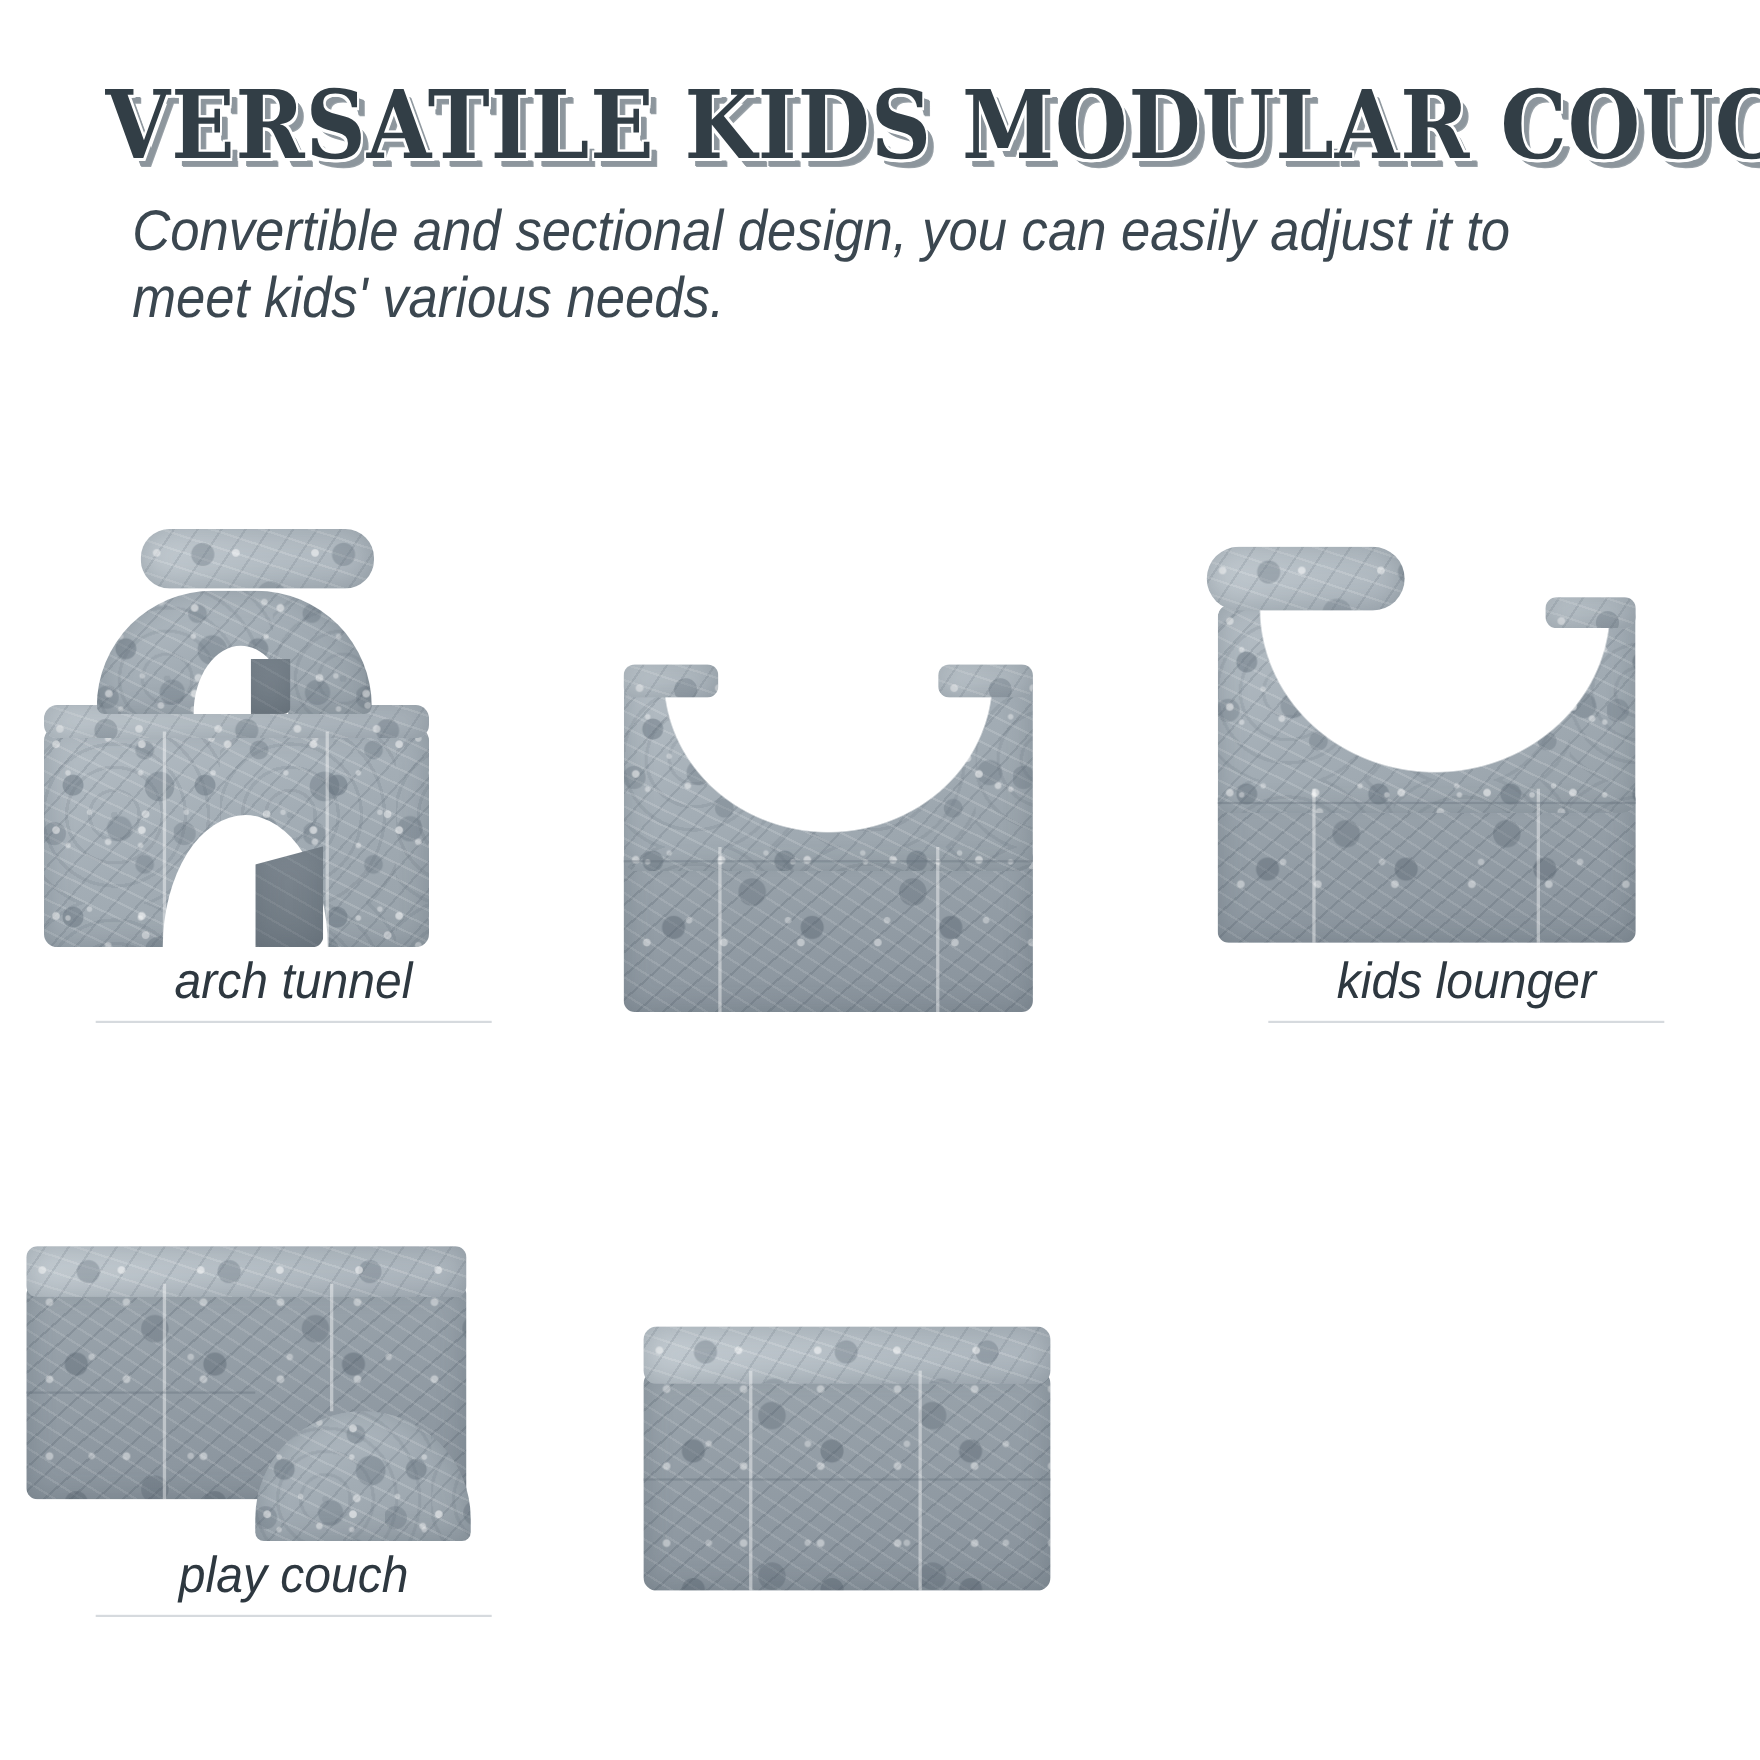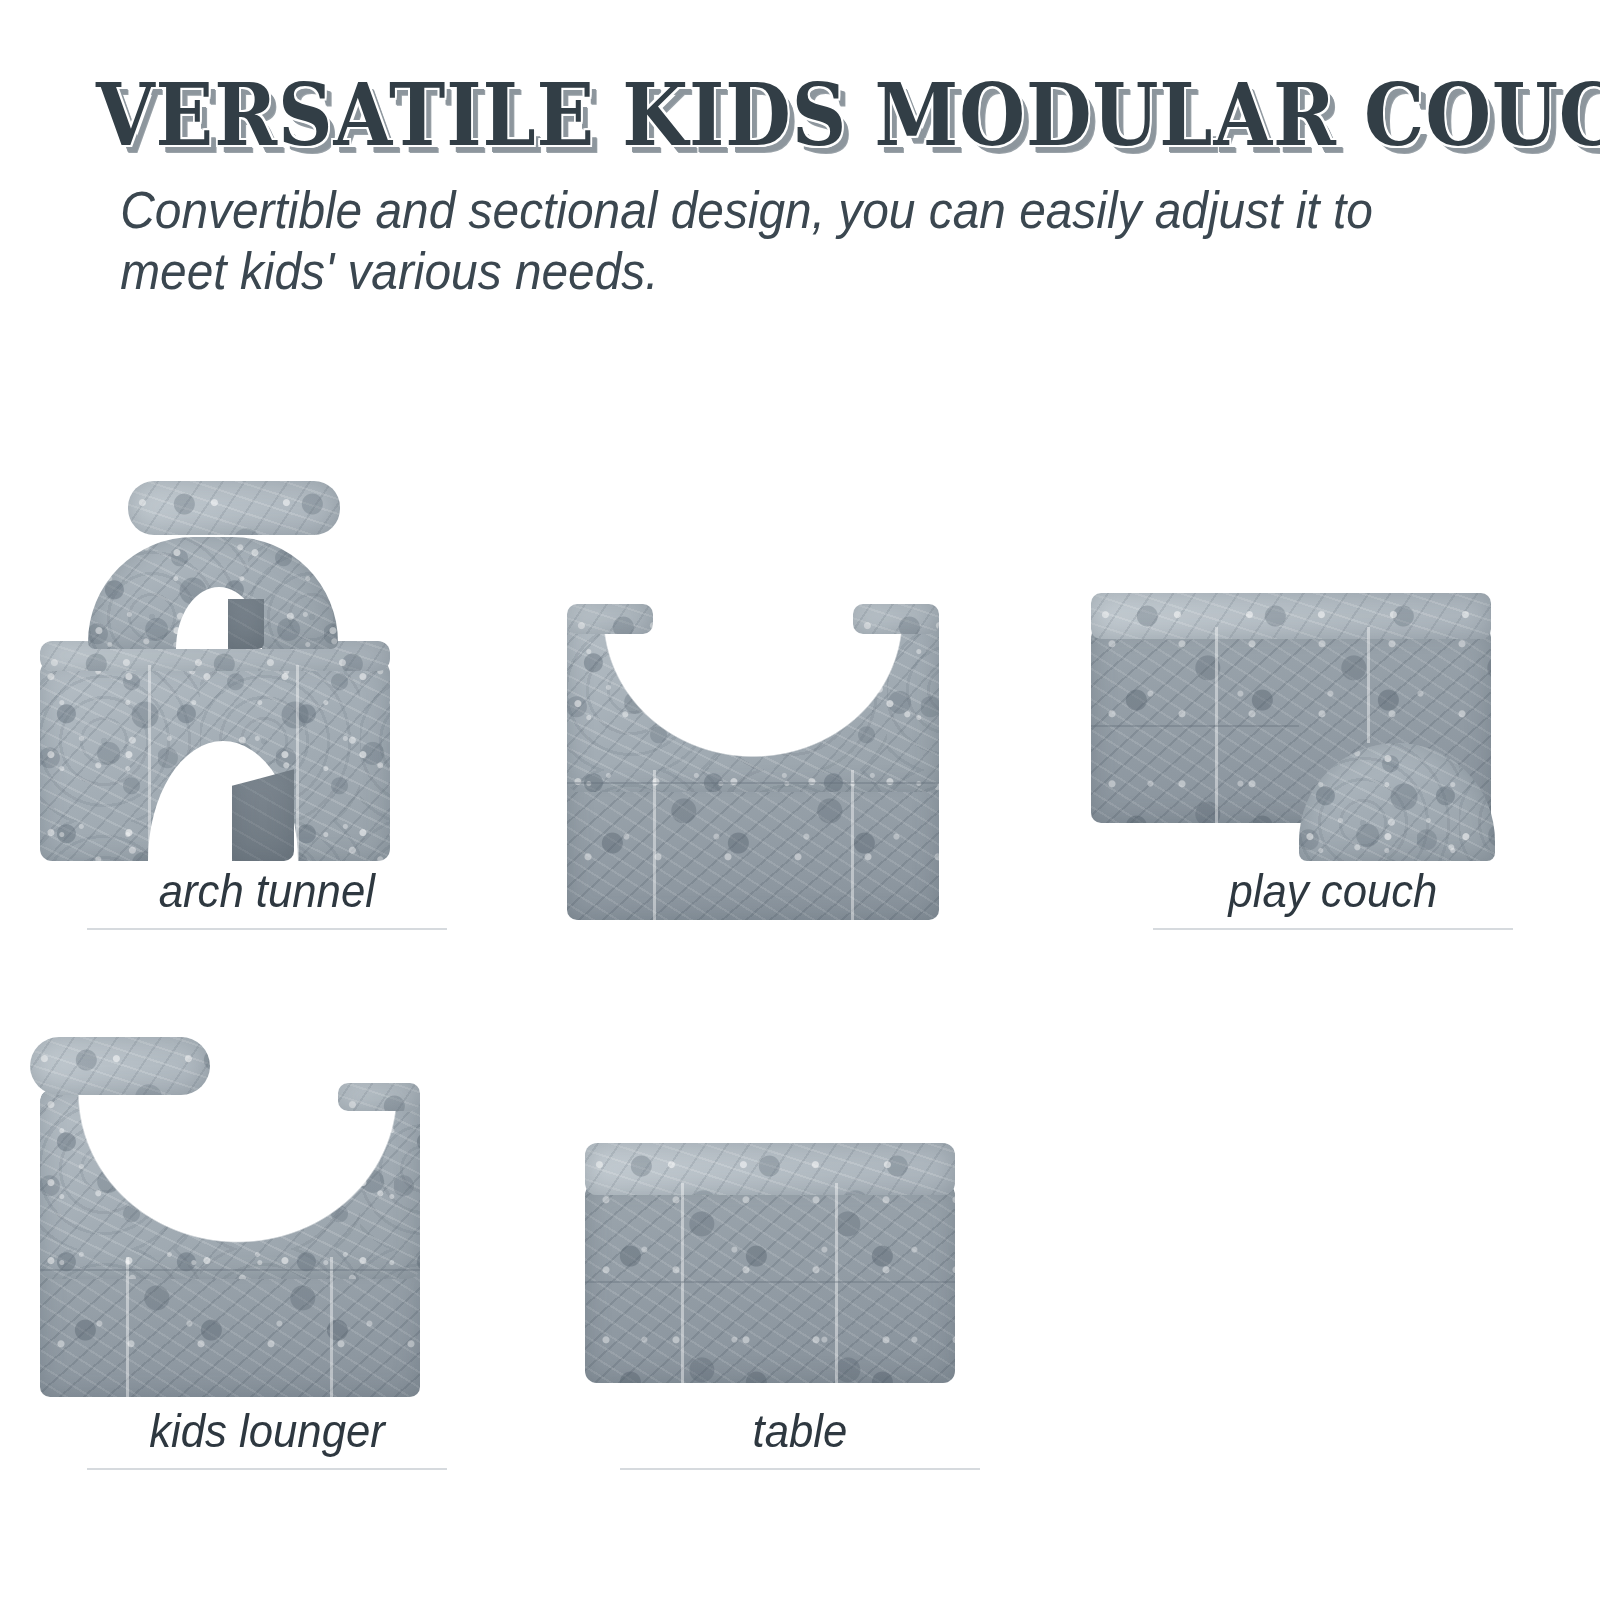--- a/index.html
+++ b/index.html
@@ -231,38 +231,20 @@
           <div class="foam top" style="left:320px; bottom:296px; width:86px; height:30px; border-radius:10px;"></div>
           <div class="seam" style="left:120px; bottom:10px; width:3px; height:150px;"></div>
           <div class="seam" style="left:318px; bottom:10px; width:3px; height:150px;"></div>
           <div class="seam-d" style="left:34px; bottom:146px; width:372px; height:2px;"></div>
         </div>
       </div>
     </div>
 
     <div class="cell">
       <div class="stage">
-        <div class="t6">
-          <div class="foam side" style="left:24px; bottom:44px; width:400px; height:196px; border-radius:10px;"></div>
-          <div class="foam top" style="left:24px; bottom:228px; width:400px; height:46px; border-radius:10px;"></div>
-
-          <div class="foam" style="left:232px; bottom:6px; width:196px; height:118px; border-radius:98px 98px 8px 8px;"></div>
-          <div class="seam" style="left:148px; bottom:44px; width:3px; height:196px;"></div>
-          <div class="seam" style="left:300px; bottom:124px; width:3px; height:116px;"></div>
-          <div class="seam-d" style="left:24px; bottom:140px; width:208px; height:2px;"></div>
-        </div>
-      </div>
-      <div class="caption-wrap">
-        <div class="caption">play couch</div>
-        <div class="caption-rule"></div>
-      </div>
-    </div>
-
-    <div class="cell">
-      <div class="stage">
         <div class="a2">
           <div class="foam side" style="left:40px; bottom:10px; width:380px; height:140px; border-radius:10px;"></div>
           <div class="foam" style="left:40px; bottom:128px; width:380px; height:190px; border-radius:12px;
                -webkit-mask-image: radial-gradient(ellipse 160px 150px at 52% 2%, transparent 0 99%, #000 100%);
                        mask-image: radial-gradient(ellipse 160px 150px at 52% 2%, transparent 0 99%, #000 100%);"></div>
           <div class="foam top" style="left:338px; bottom:296px; width:82px; height:28px; border-radius:10px;"></div>
 
           <div class="foam top" style="left:30px; bottom:312px; width:180px; height:58px; border-radius:29px;"></div>
           <div class="seam" style="left:126px; bottom:10px; width:3px; height:140px;"></div>
           <div class="seam" style="left:330px; bottom:10px; width:3px; height:140px;"></div>
@@ -271,27 +253,41 @@
       </div>
       <div class="caption-wrap">
         <div class="caption">kids lounger</div>
         <div class="caption-rule"></div>
       </div>
     </div>
 
     <div class="cell">
       <div class="stage">
         <div class="t6">
+          <div class="foam side" style="left:24px; bottom:44px; width:400px; height:196px; border-radius:10px;"></div>
+          <div class="foam top" style="left:24px; bottom:228px; width:400px; height:46px; border-radius:10px;"></div>
+
+          <div class="foam" style="left:232px; bottom:6px; width:196px; height:118px; border-radius:98px 98px 8px 8px;"></div>
+          <div class="seam" style="left:148px; bottom:44px; width:3px; height:196px;"></div>
+          <div class="seam" style="left:300px; bottom:124px; width:3px; height:116px;"></div>
+          <div class="seam-d" style="left:24px; bottom:140px; width:208px; height:2px;"></div>
+        </div>
+      </div>
+      <div class="caption-wrap">
+        <div class="caption">play couch</div>
+        <div class="caption-rule"></div>
+      </div>
+    </div>
+
+    <div class="cell">
+      <div class="stage">
+        <div class="t6">
           <div class="foam side" style="left:52px; bottom:24px; width:370px; height:200px; border-radius:12px;"></div>
           <div class="foam top" style="left:52px; bottom:212px; width:370px; height:52px; border-radius:12px;"></div>
           <div class="seam" style="left:148px; bottom:24px; width:3px; height:200px;"></div>
           <div class="seam" style="left:302px; bottom:24px; width:3px; height:200px;"></div>
           <div class="seam-d" style="left:52px; bottom:124px; width:370px; height:2px;"></div>
         </div>
       </div>
-      <div class="caption-wrap">
-        <div class="caption">table</div>
-        <div class="caption-rule"></div>
-      </div>
     </div>
 
   </div>
 </div>
 
 </body></html>

